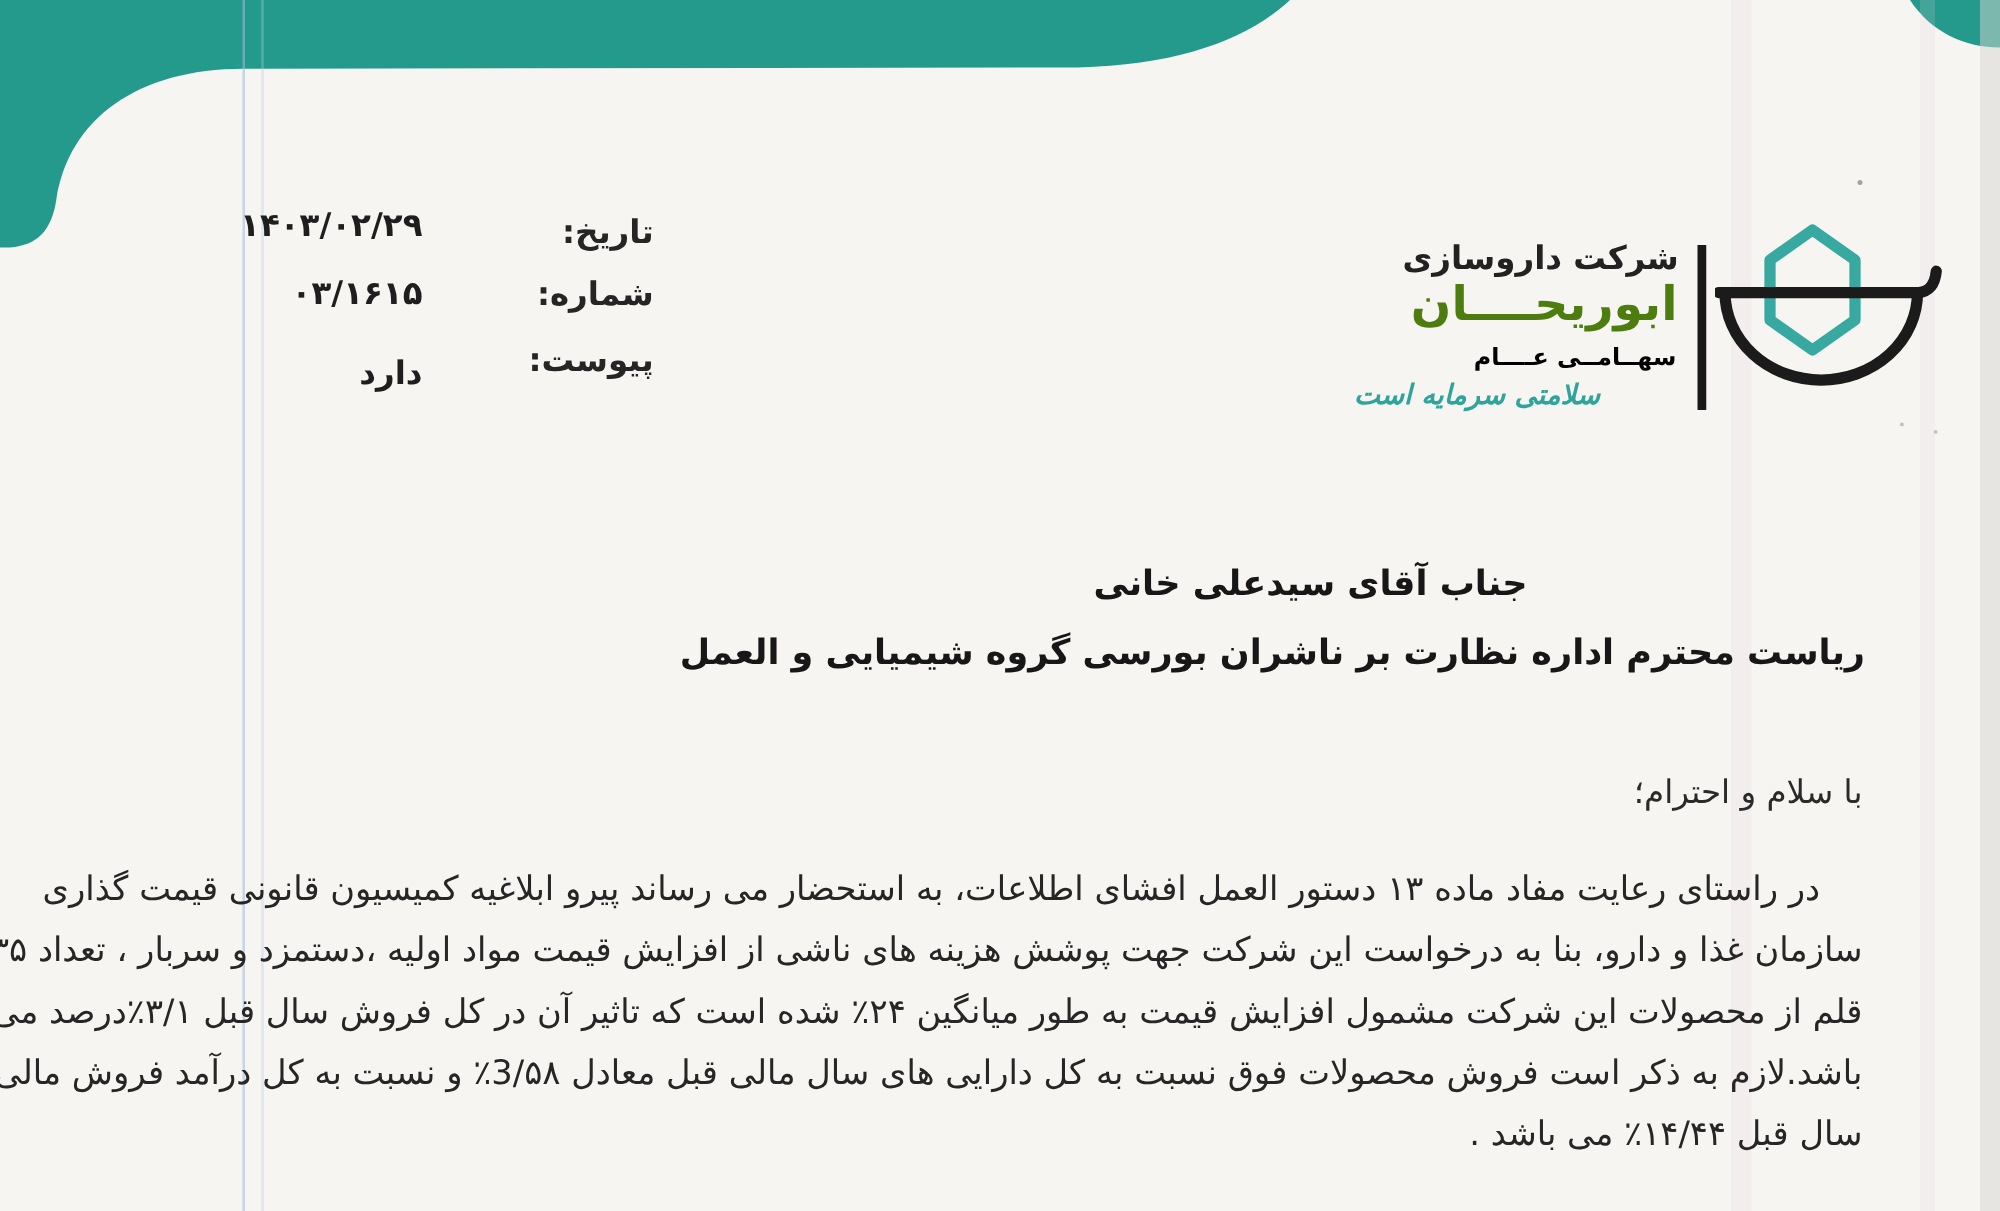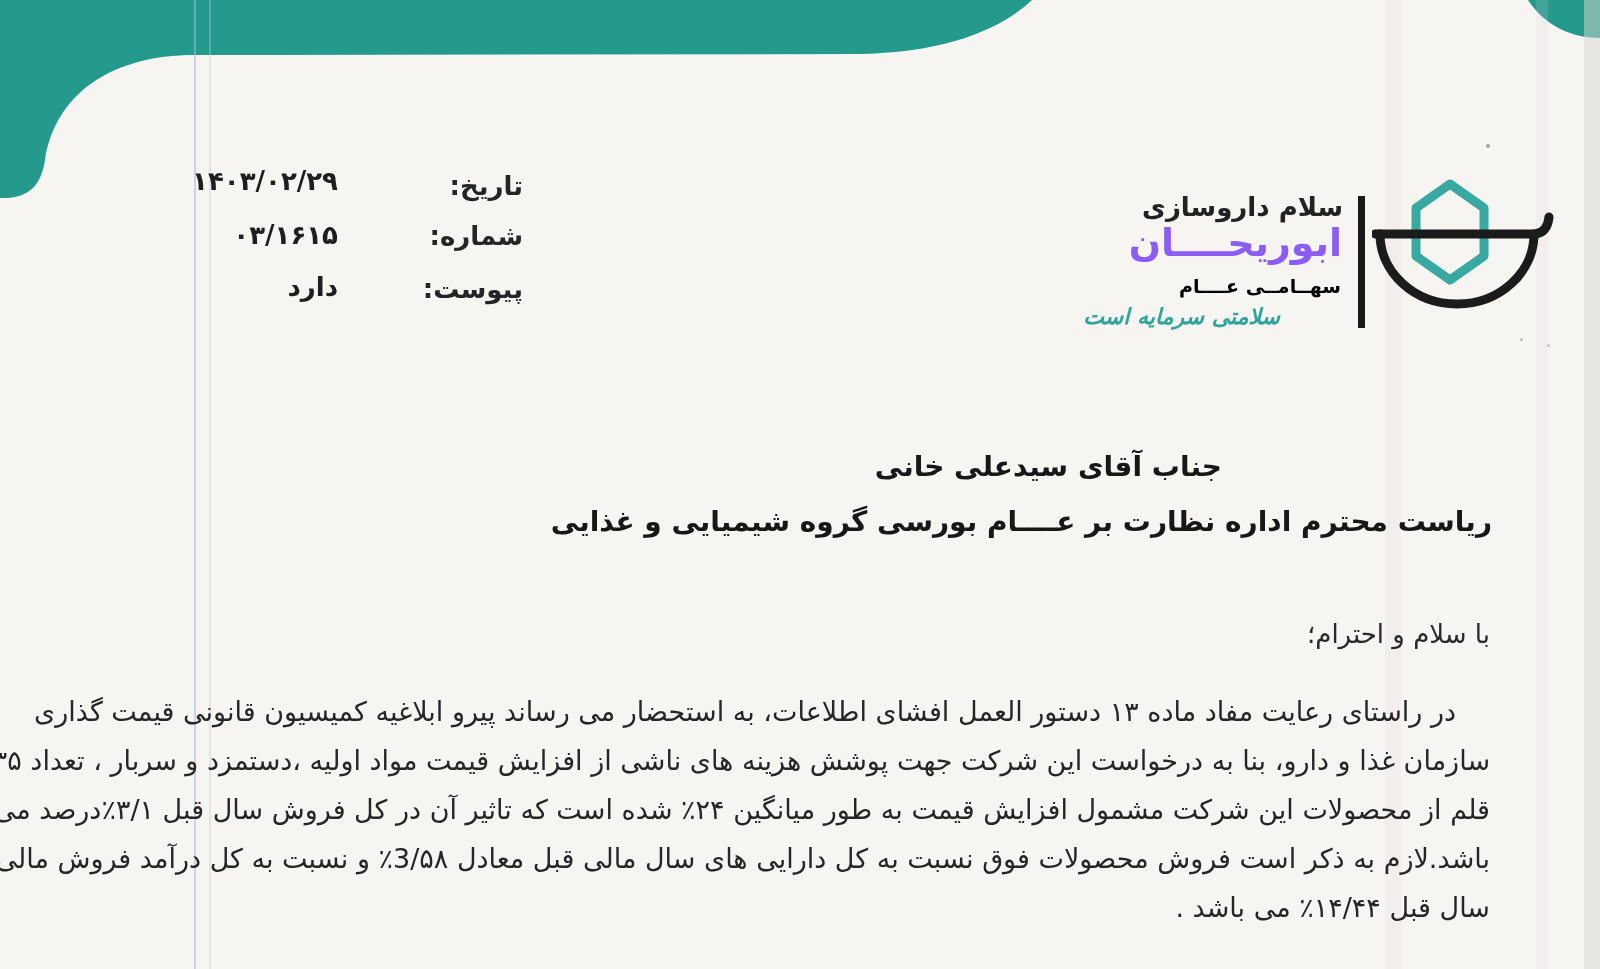--- a/index.html
+++ b/index.html
@@ -21,31 +21,31 @@
   .blue1  { left: 194px; width: 2px;  background: #9fbcdd; opacity: .55; }
   .blue2  { left: 209px; width: 2px;  background: #b5cce6; opacity: .35; }
   .pink1  { left: 1385px; width: 16px; background: #e6d2df; opacity: .22; }
   .pink2  { left: 1536px; width: 12px; background: #ddd0da; opacity: .18; }
   .grayR  { left: 1584px; width: 16px; background: #d6d6d0; opacity: .5; }
   .speck { border-radius: 50%; background: #6a6a6a; }
 
   
   .rtl { direction: rtl; unicode-bidi: embed; }
   .company-l1 { right: 257px; top: 192px; font-size: 26px; font-weight: 700; color: #222; white-space: nowrap; }
-  .company-l2 { right: 258px; top: 221px; font-size: 38px; font-weight: 800; color: #8b5cf6; white-space: nowrap; }
+  .company-l2 { right: 258px; top: 221px; font-size: 38px; font-weight: 800; color: #4d7c0f; white-space: nowrap; }
   .company-l3 { right: 259px; top: 275px; font-size: 19px; font-weight: 600; color: #000000; white-space: nowrap; }
   .tagline    { right: 320px; top: 304px; font-size: 22px; font-weight: 700; color: #2fa49b; white-space: nowrap; font-style: italic; }
   .divider-bar { left: 1358px; top: 196px; width: 7px; height: 132px; background: #191919; }
 
   
   .meta-label { right: 1077px; font-size: 26px; font-weight: 600; color: #252525; white-space: nowrap; }
   .meta-value { right: 1262px; font-size: 26px; font-weight: 700; color: #1e1e1e; white-space: nowrap; }
   .row1l { top: 171px; } .row1v { top: 166px; }
   .row2l { top: 221px; } .row2v { top: 220px; }
-  .row3l { top: 274px; } .row3v { top: 272px; margin-left: 19px; }
+  .row3l { top: 274px; } .row3v { top: 284px; margin-left: 19px; }
 
   .bismillah { left: 848px; top: 170px; width: 240px; text-align: center;
                font-size: 27px; font-weight: 600; color: #222; white-space: nowrap; }
 
   
   .recipient1 { right: 378px; top: 450px; font-size: 28px; font-weight: 700; color: #171717; white-space: nowrap; }
   .recipient2 { right: 108px; top: 505px; font-size: 28px; font-weight: 700; color: #171717; white-space: nowrap; }
 
   .salutation { right: 110px; top: 619px; font-size: 26px; font-weight: 500; color: #2a2a2a; white-space: nowrap; }
 
@@ -93,40 +93,40 @@
 
       <path d="M 78 12 L 112 36 L 112 84 L 78 108 L 44 84 L 44 36 Z" fill="none" stroke="#38a9a1" stroke-width="9" stroke-linejoin="round"></path>
 
       <path d="M 8 62 A 77 70 0 0 0 162 62" fill="none" stroke="#1b1b1b" stroke-width="9" stroke-linecap="round"></path>
 
       <path d="M 3 62 L 163 62 C 172 61 176 55 177 45" fill="none" stroke="#1b1b1b" stroke-width="9" stroke-linecap="round"></path>
     </svg>
 
     <div class="abs divider-bar"></div>
 
-    <div class="abs rtl company-l1">سلام داروسازی</div>
+    <div class="abs rtl company-l1">شرکت داروسازی</div>
     <div class="abs rtl company-l2">ابوریحــــان</div>
     <div class="abs rtl company-l3">سهــامــی عــــام</div>
     <div class="abs rtl tagline">سلامتی سرمایه است</div>
   </div>
 
 
   <div>
     <div class="abs rtl meta-label row1l">تاریخ:</div>
     <div class="abs rtl meta-value row1v">۱۴۰۳/۰۲/۲۹</div>
 
     <div class="abs rtl meta-label row2l">شماره:</div>
     <div class="abs rtl meta-value row2v">۰۳/۱۶۱۵</div>
 
     <div class="abs rtl meta-label row3l">پیوست:</div>
     <div class="abs rtl meta-value row3v">دارد</div>
   </div>
 
   <div class="abs rtl recipient1">جناب آقای سیدعلی خانی</div>
-  <div class="abs rtl recipient2">ریاست محترم اداره نظارت بر عــــام بورسی گروه شیمیایی و غذایی</div>
+  <div class="abs rtl recipient2">ریاست محترم اداره نظارت بر ناشران بورسی گروه شیمیایی و العمل</div>
 
   <div class="abs rtl salutation">با سلام و احترام؛</div>
 
   <div>
     <div class="abs body-line bl1">در راستای رعایت مفاد ماده ۱۳ دستور العمل افشای اطلاعات، به استحضار می رساند پیرو ابلاغیه کمیسیون قانونی قیمت گذاری</div>
     <div class="abs body-line bl2">سازمان غذا و دارو، بنا به درخواست این شرکت جهت پوشش هزینه های ناشی از افزایش قیمت مواد اولیه ،دستمزد و سربار ، تعداد ۳۵</div>
     <div class="abs body-line bl3">قلم از محصولات این شرکت مشمول افزایش قیمت به طور میانگین ۲۴٪ شده است که تاثیر آن در کل فروش سال قبل ۳/۱٪درصد می</div>
     <div class="abs body-line bl4">باشد.لازم به ذکر است فروش محصولات فوق نسبت به کل دارایی های سال مالی قبل معادل 3/۵۸٪ و نسبت به کل درآمد فروش مالی</div>
     <div class="abs body-line bl5">سال قبل ۱۴/۴۴٪ می باشد .</div>
   </div>

